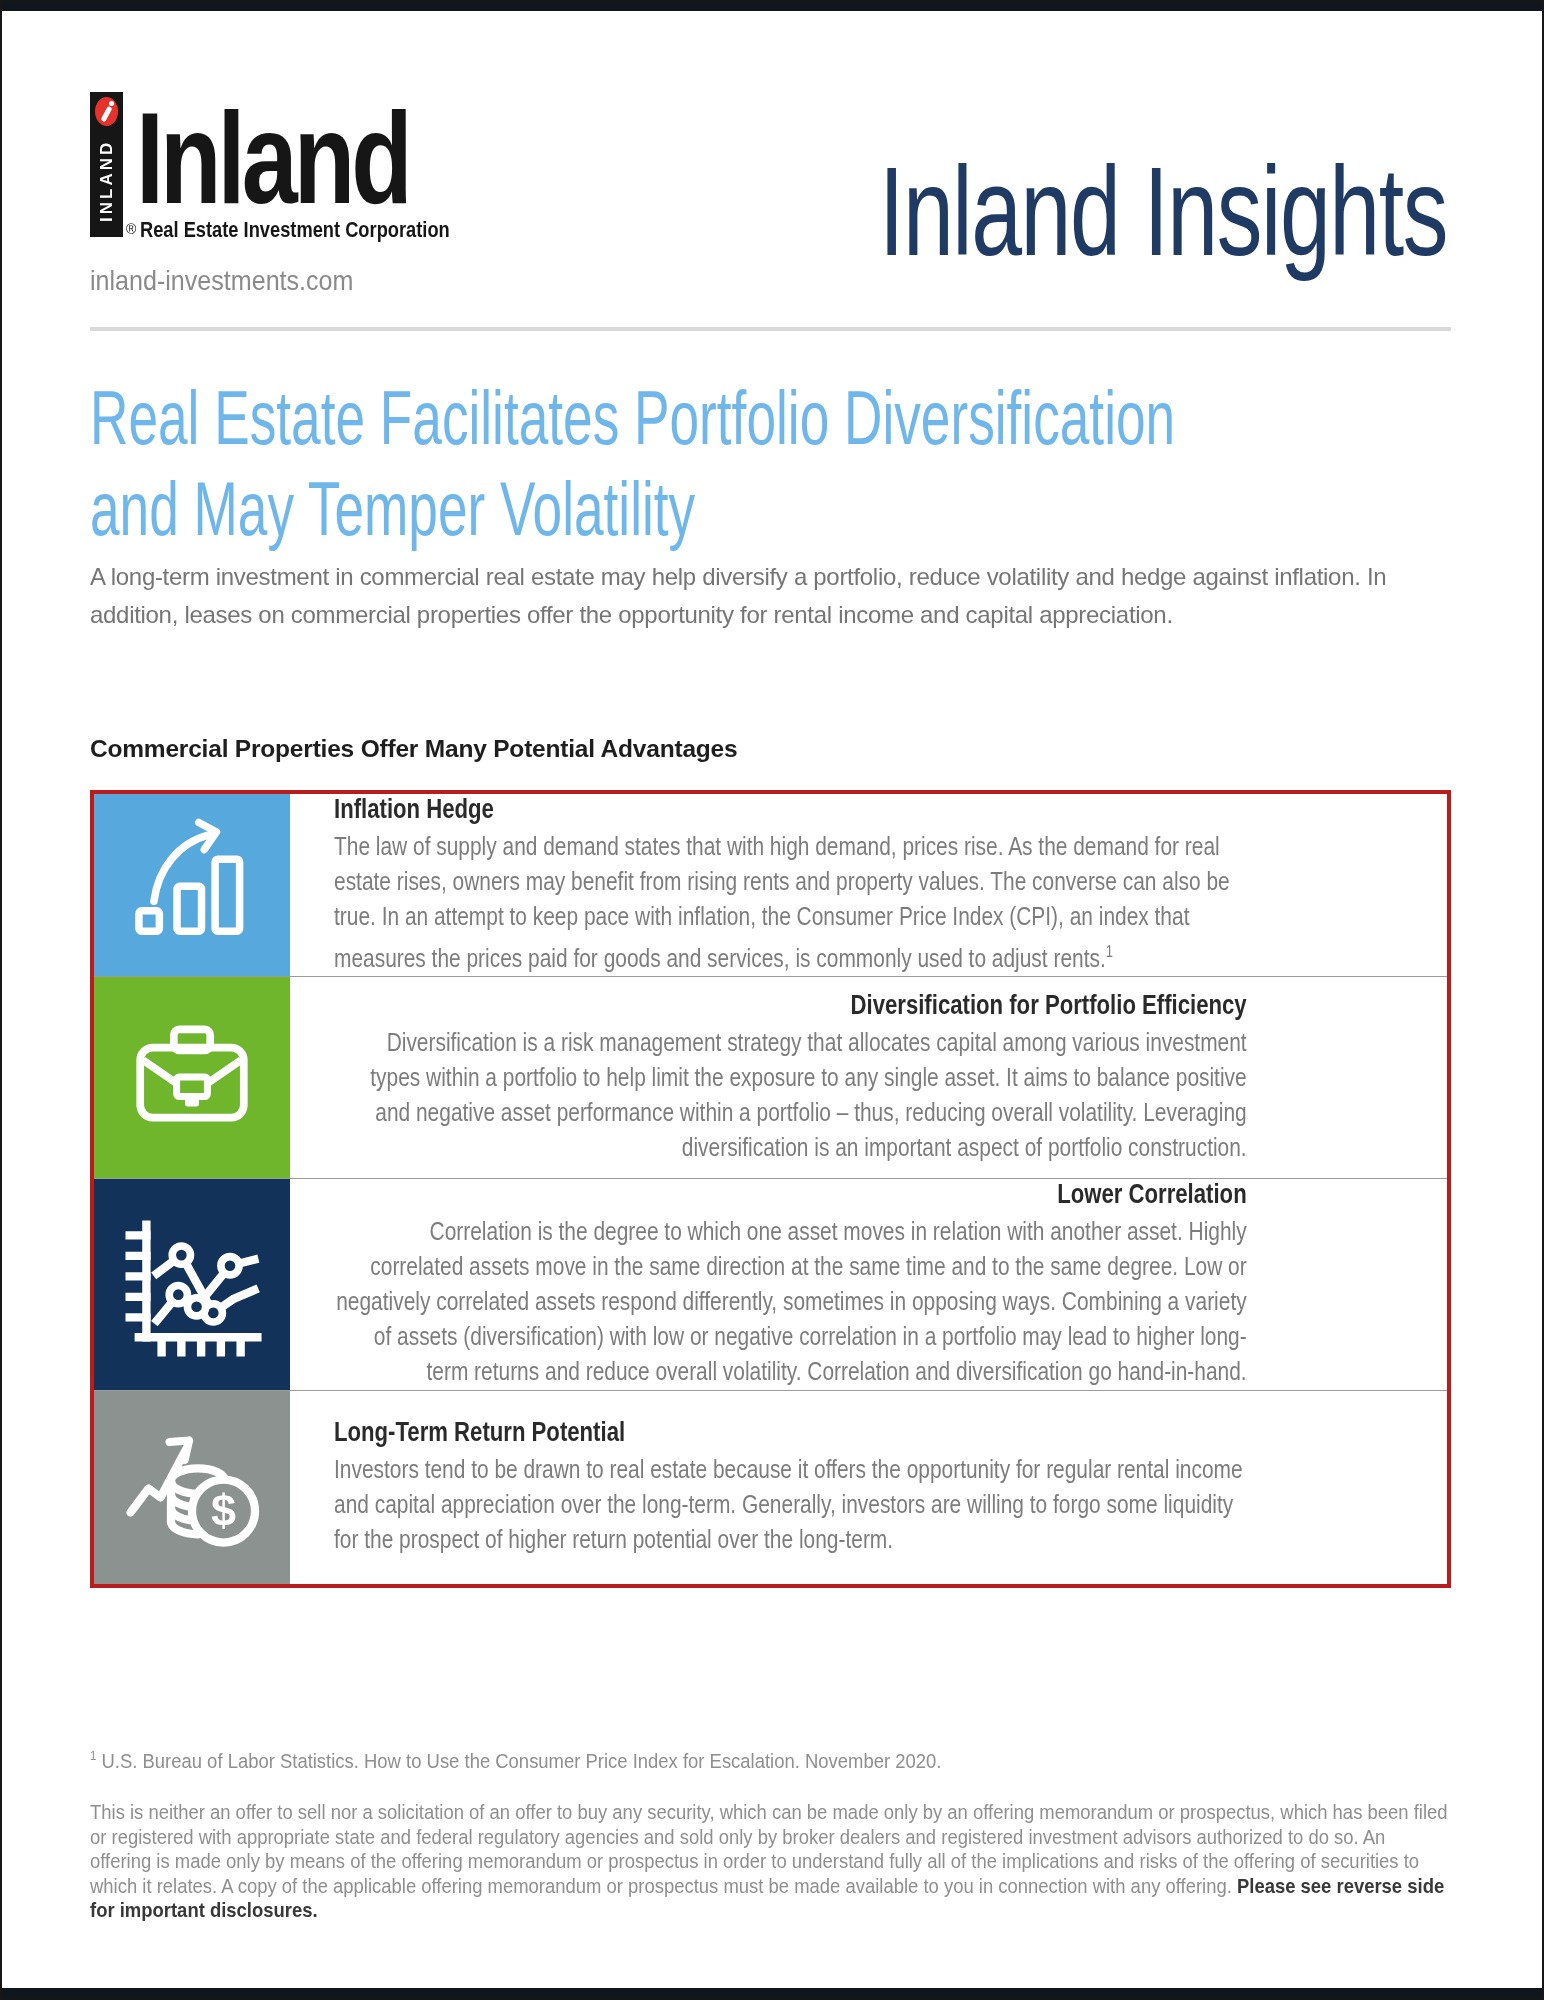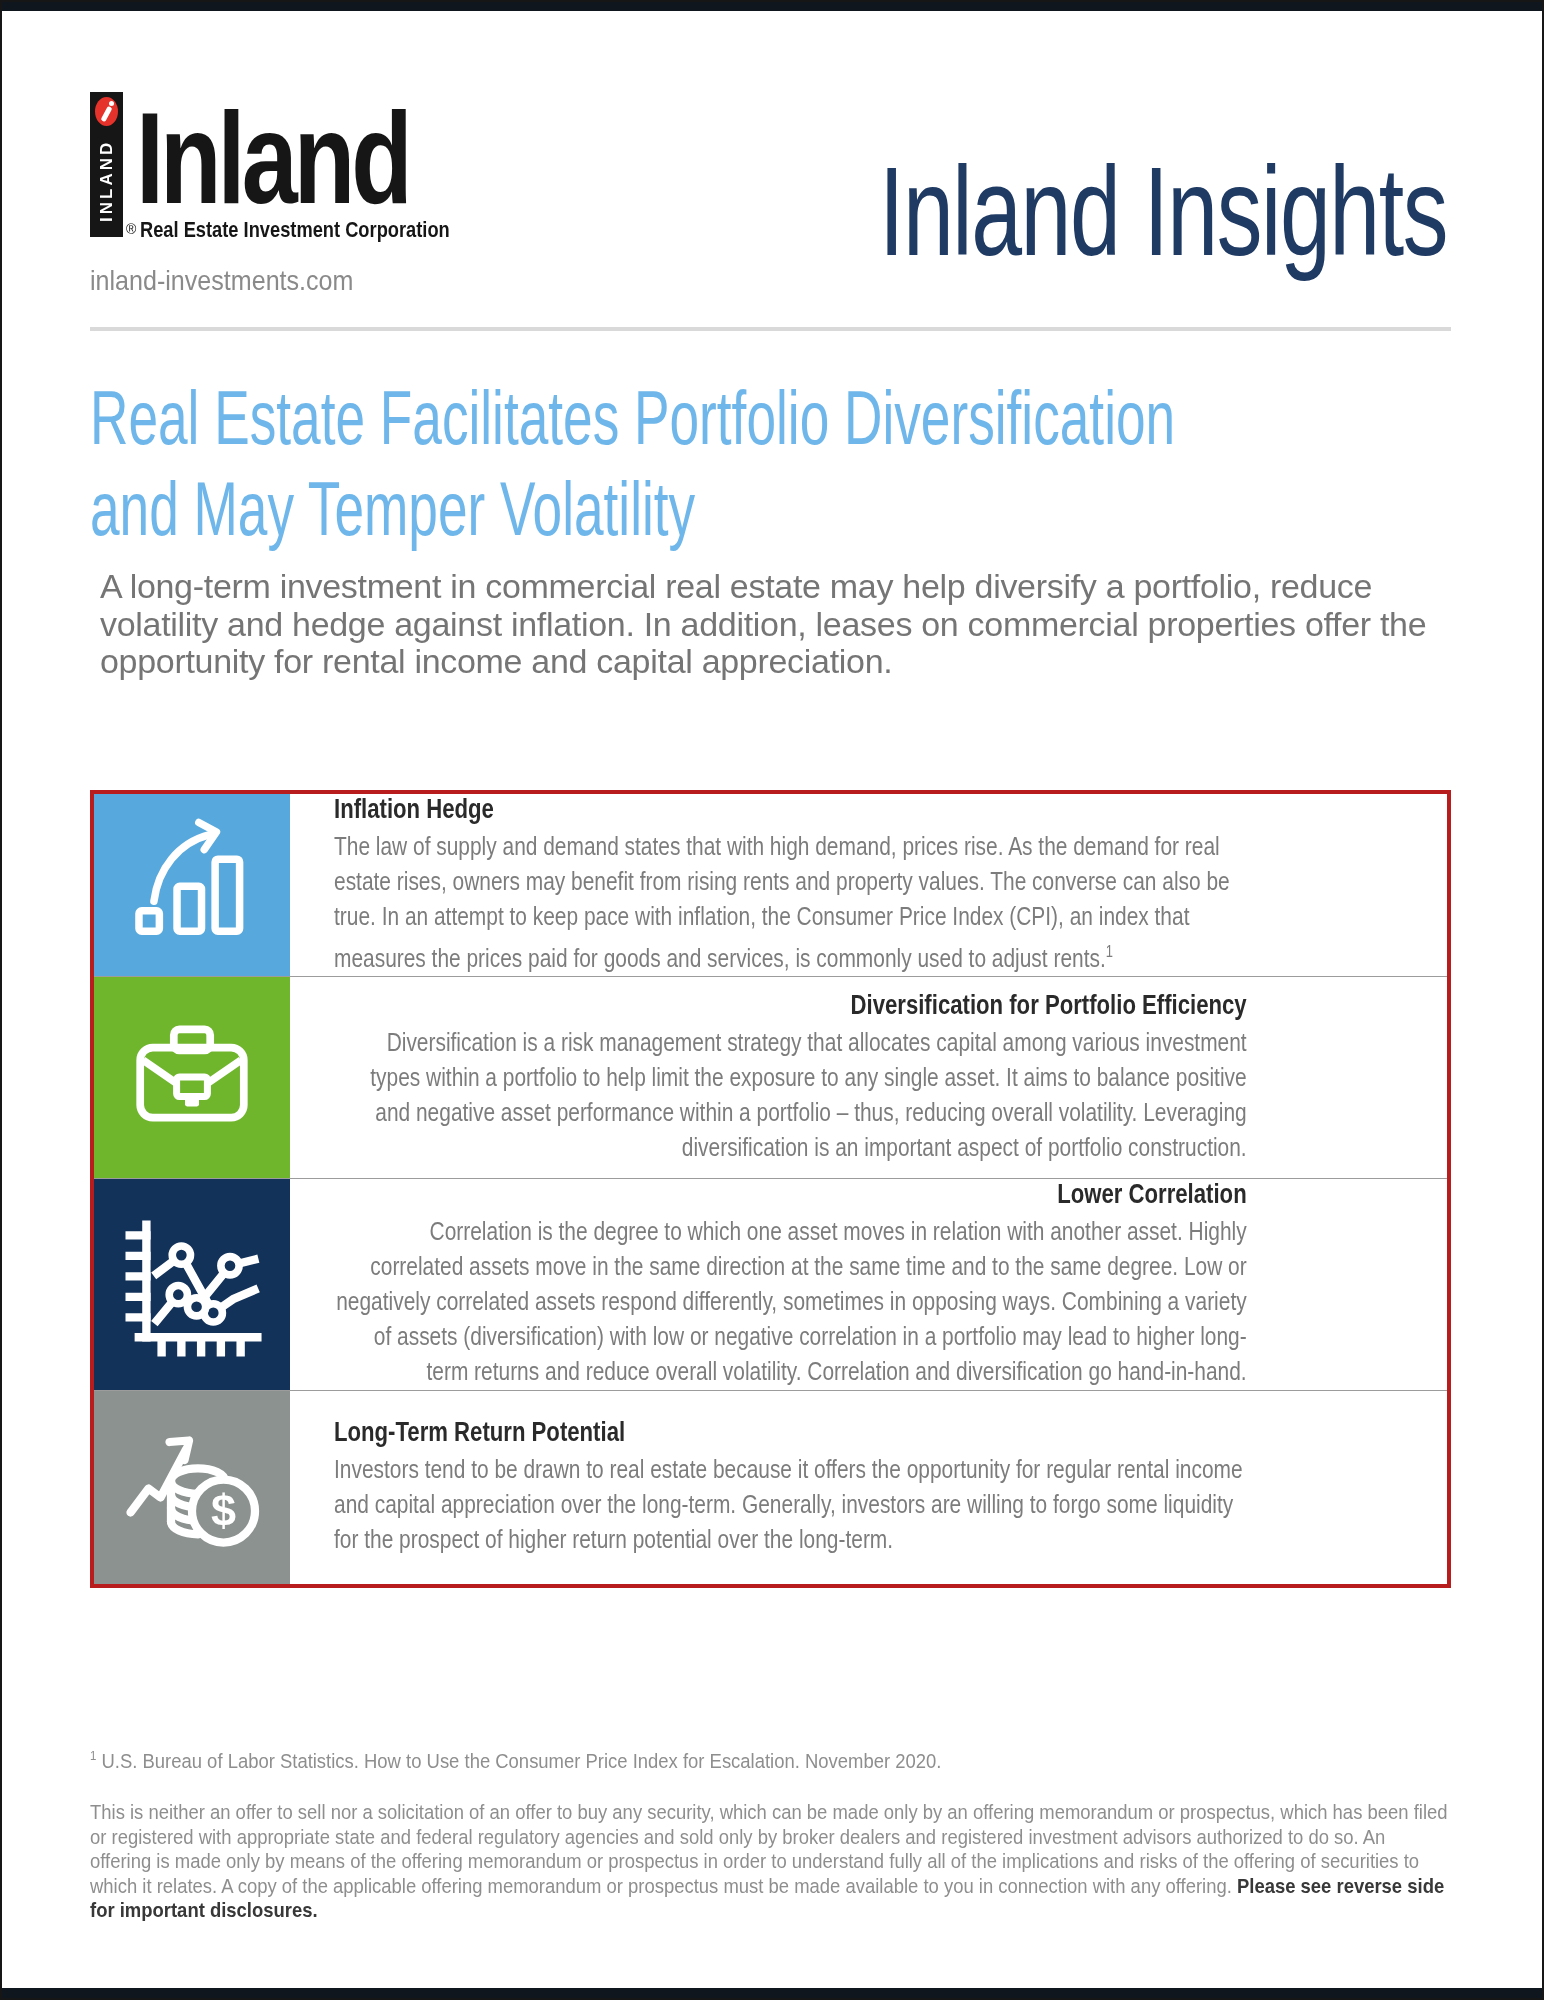--- a/index.html
+++ b/index.html
@@ -41,22 +41,22 @@
     position:absolute;right:95px;top:140px;font-size:127px;line-height:1.1;font-weight:400;
     color:#1F3A63;letter-spacing:-2px;transform:scaleX(0.72);transform-origin:right top;white-space:nowrap;
   }
 
   .divider{position:absolute;left:88px;top:325px;width:1361px;height:4px;background:#D9D9D9;}
 
   
   .headline{position:absolute;left:88px;top:370px;color:#6FB7EA;font-size:76px;line-height:91px;font-weight:400;}
   .headline div{white-space:nowrap;transform:scaleX(0.70);transform-origin:left top;}
   .intro{
-    position:absolute;left:88px;top:556px;width:1330px;margin:10px;
-    font-size:34px;line-height:37.5px;color:#757575;letter-spacing:-0.3px;
+    position:absolute;left:88px;top:556px;width:1330px;margin:0;
+    font-size:24px;line-height:37.5px;color:#757575;letter-spacing:-0.3px;
   }
   .section-heading{
     position:absolute;left:88px;top:733px;margin:0;
     font-size:24.5px;font-weight:700;color:#1E1E1E;letter-spacing:-0.2px;
   }
 
   
   .adv-table{position:absolute;left:88px;top:788px;width:1361px;border:4px solid #b91c1c;}
   .adv-row{display:flex;border-bottom:1px solid #9C9C9C;}
   .adv-row:last-child{border-bottom:none;}
@@ -110,20 +110,21 @@
 
   <div class="divider"></div>
 
   <div class="headline">
     <div>Real Estate Facilitates Portfolio Diversification</div>
     <div>and May Temper Volatility</div>
   </div>
 
   <p class="intro">A long-term investment in commercial real estate may help diversify a portfolio, reduce volatility and hedge against inflation. In addition, leases on commercial properties offer the opportunity for rental income and capital appreciation.</p>
 
+  <h2 class="section-heading">Commercial Properties Offer Many Potential Advantages</h2>
 
   <div class="adv-table">
 
     <div class="adv-row row-1">
       <div class="adv-icon-cell bg-blue">
         <svg viewBox="0 0 100 100" width="136" height="136">
           <g fill="none" stroke="#ffffff" stroke-width="5.5" stroke-linejoin="round" stroke-linecap="round">
             <rect x="11" y="69" width="15" height="15" rx="2"></rect>
             <rect x="39" y="51" width="18" height="33" rx="2"></rect>
             <rect x="67" y="31" width="18" height="53" rx="2"></rect>

